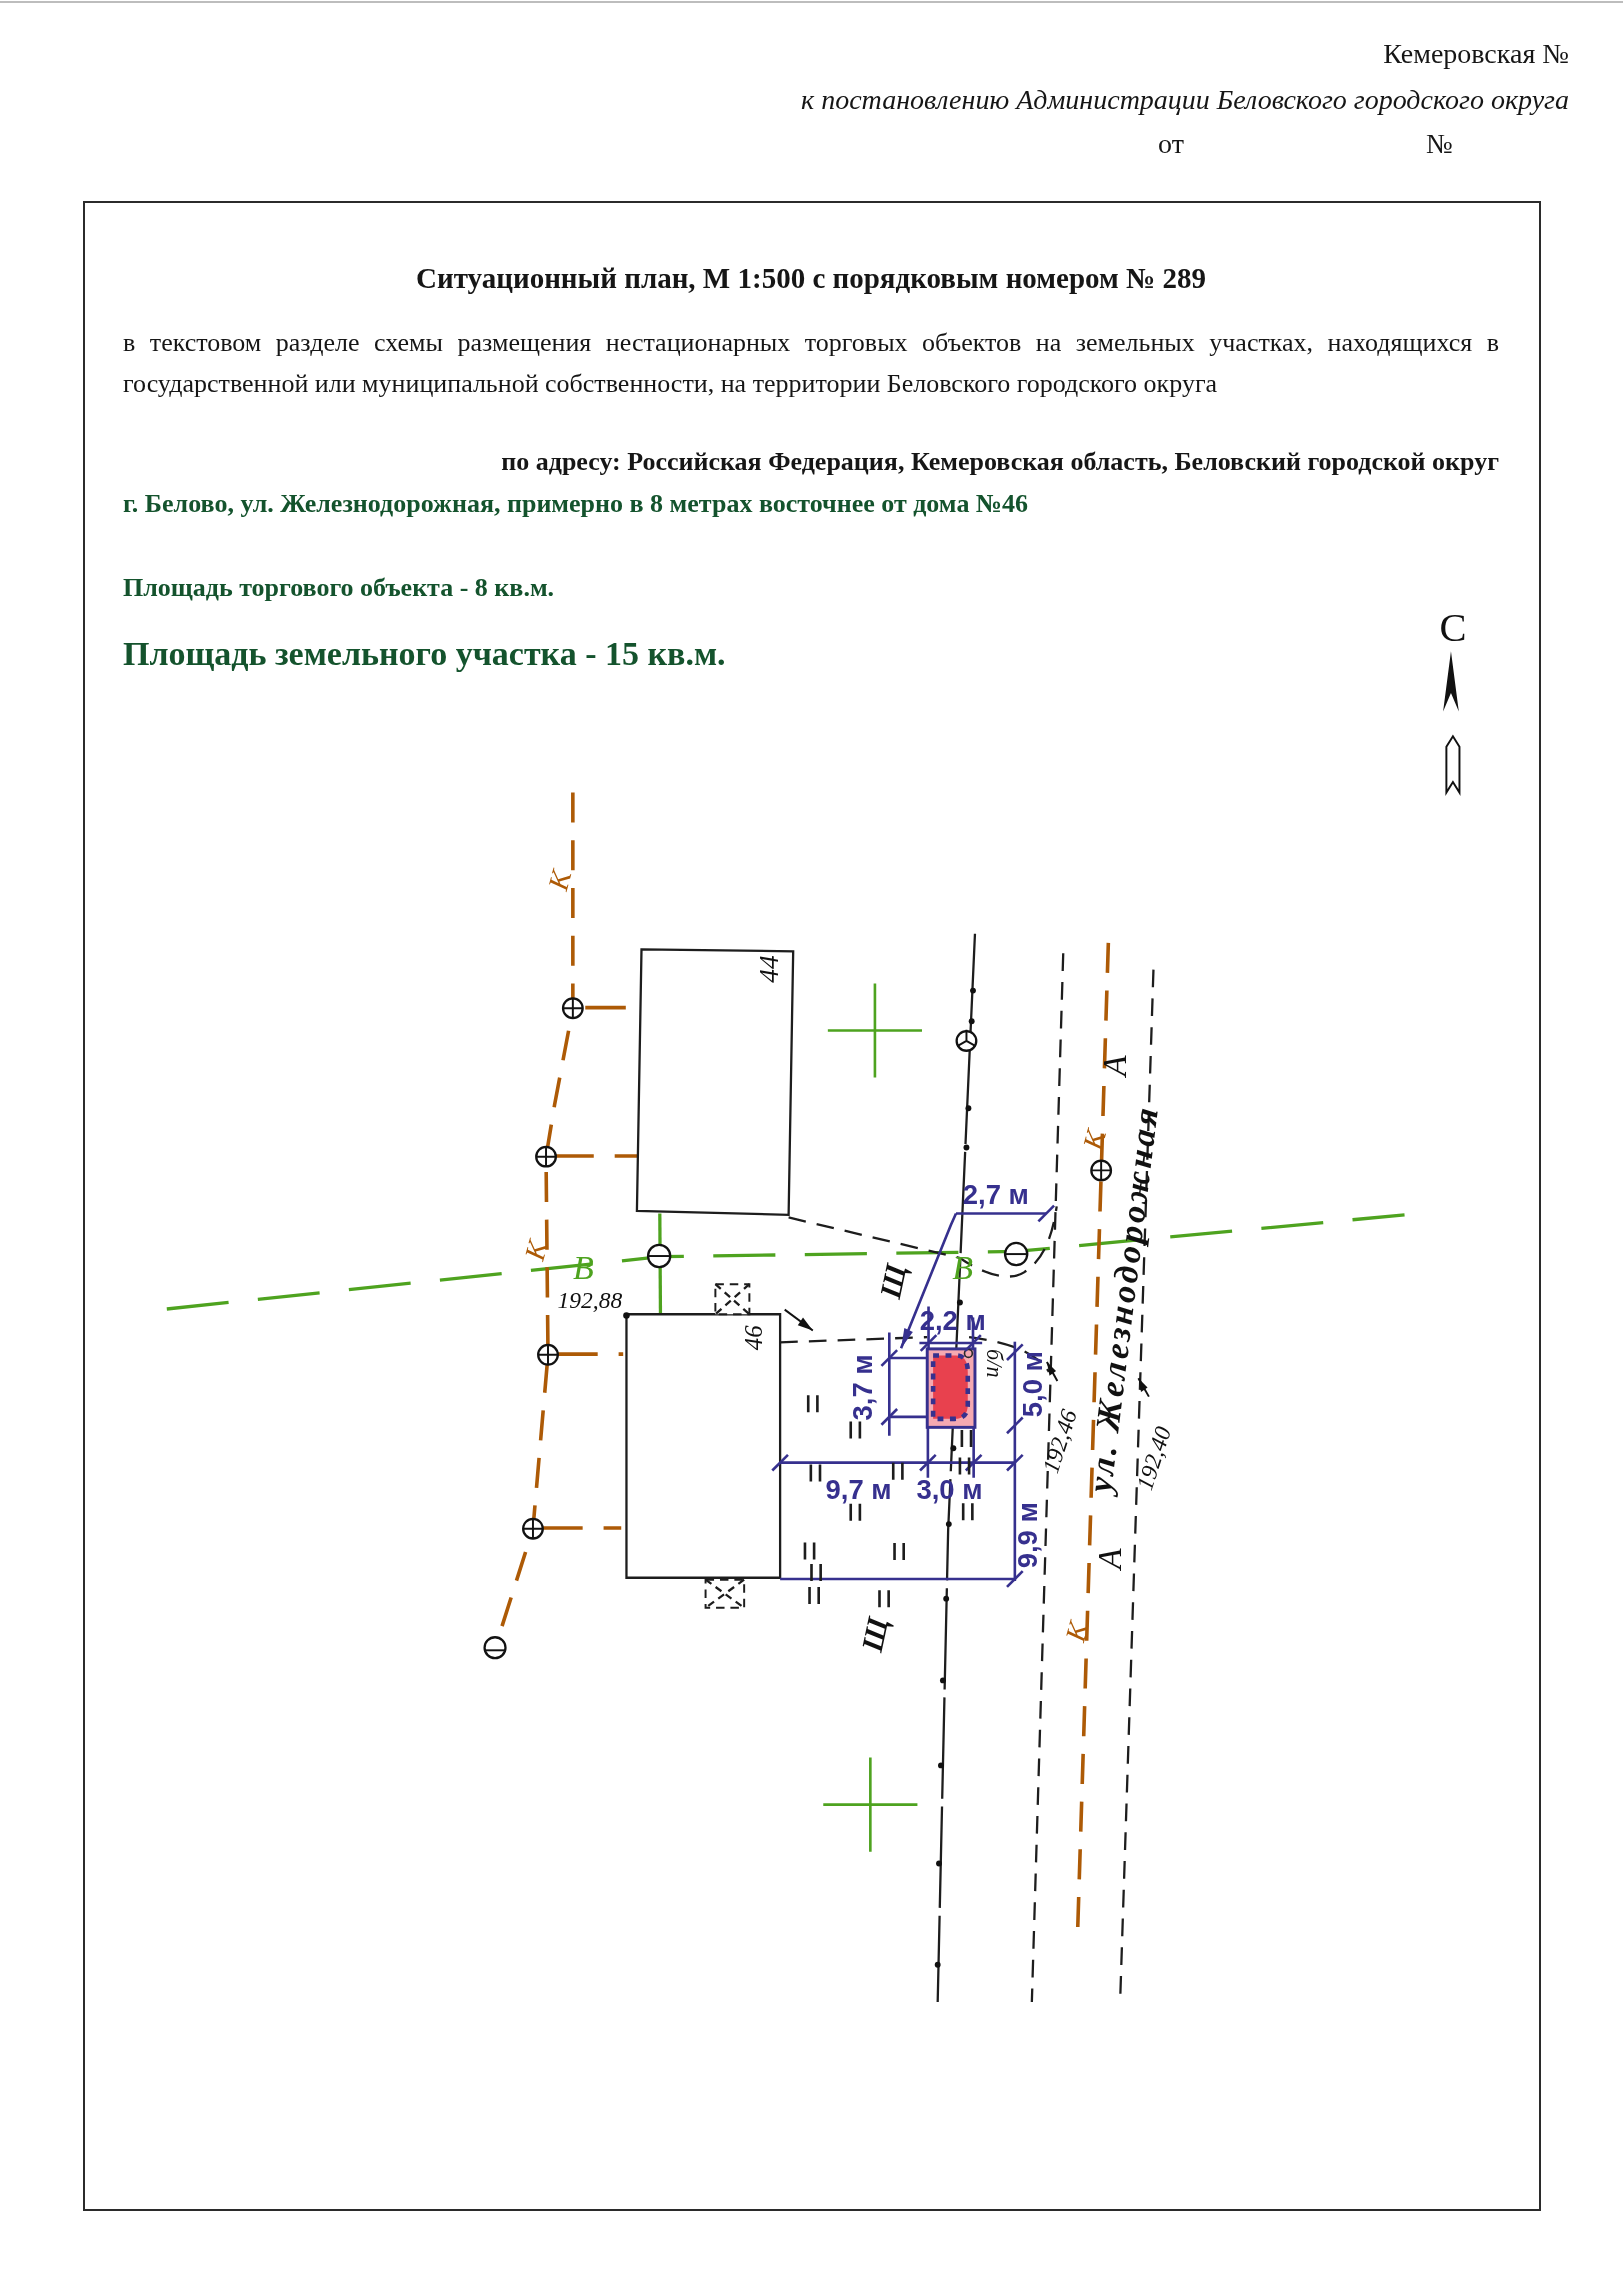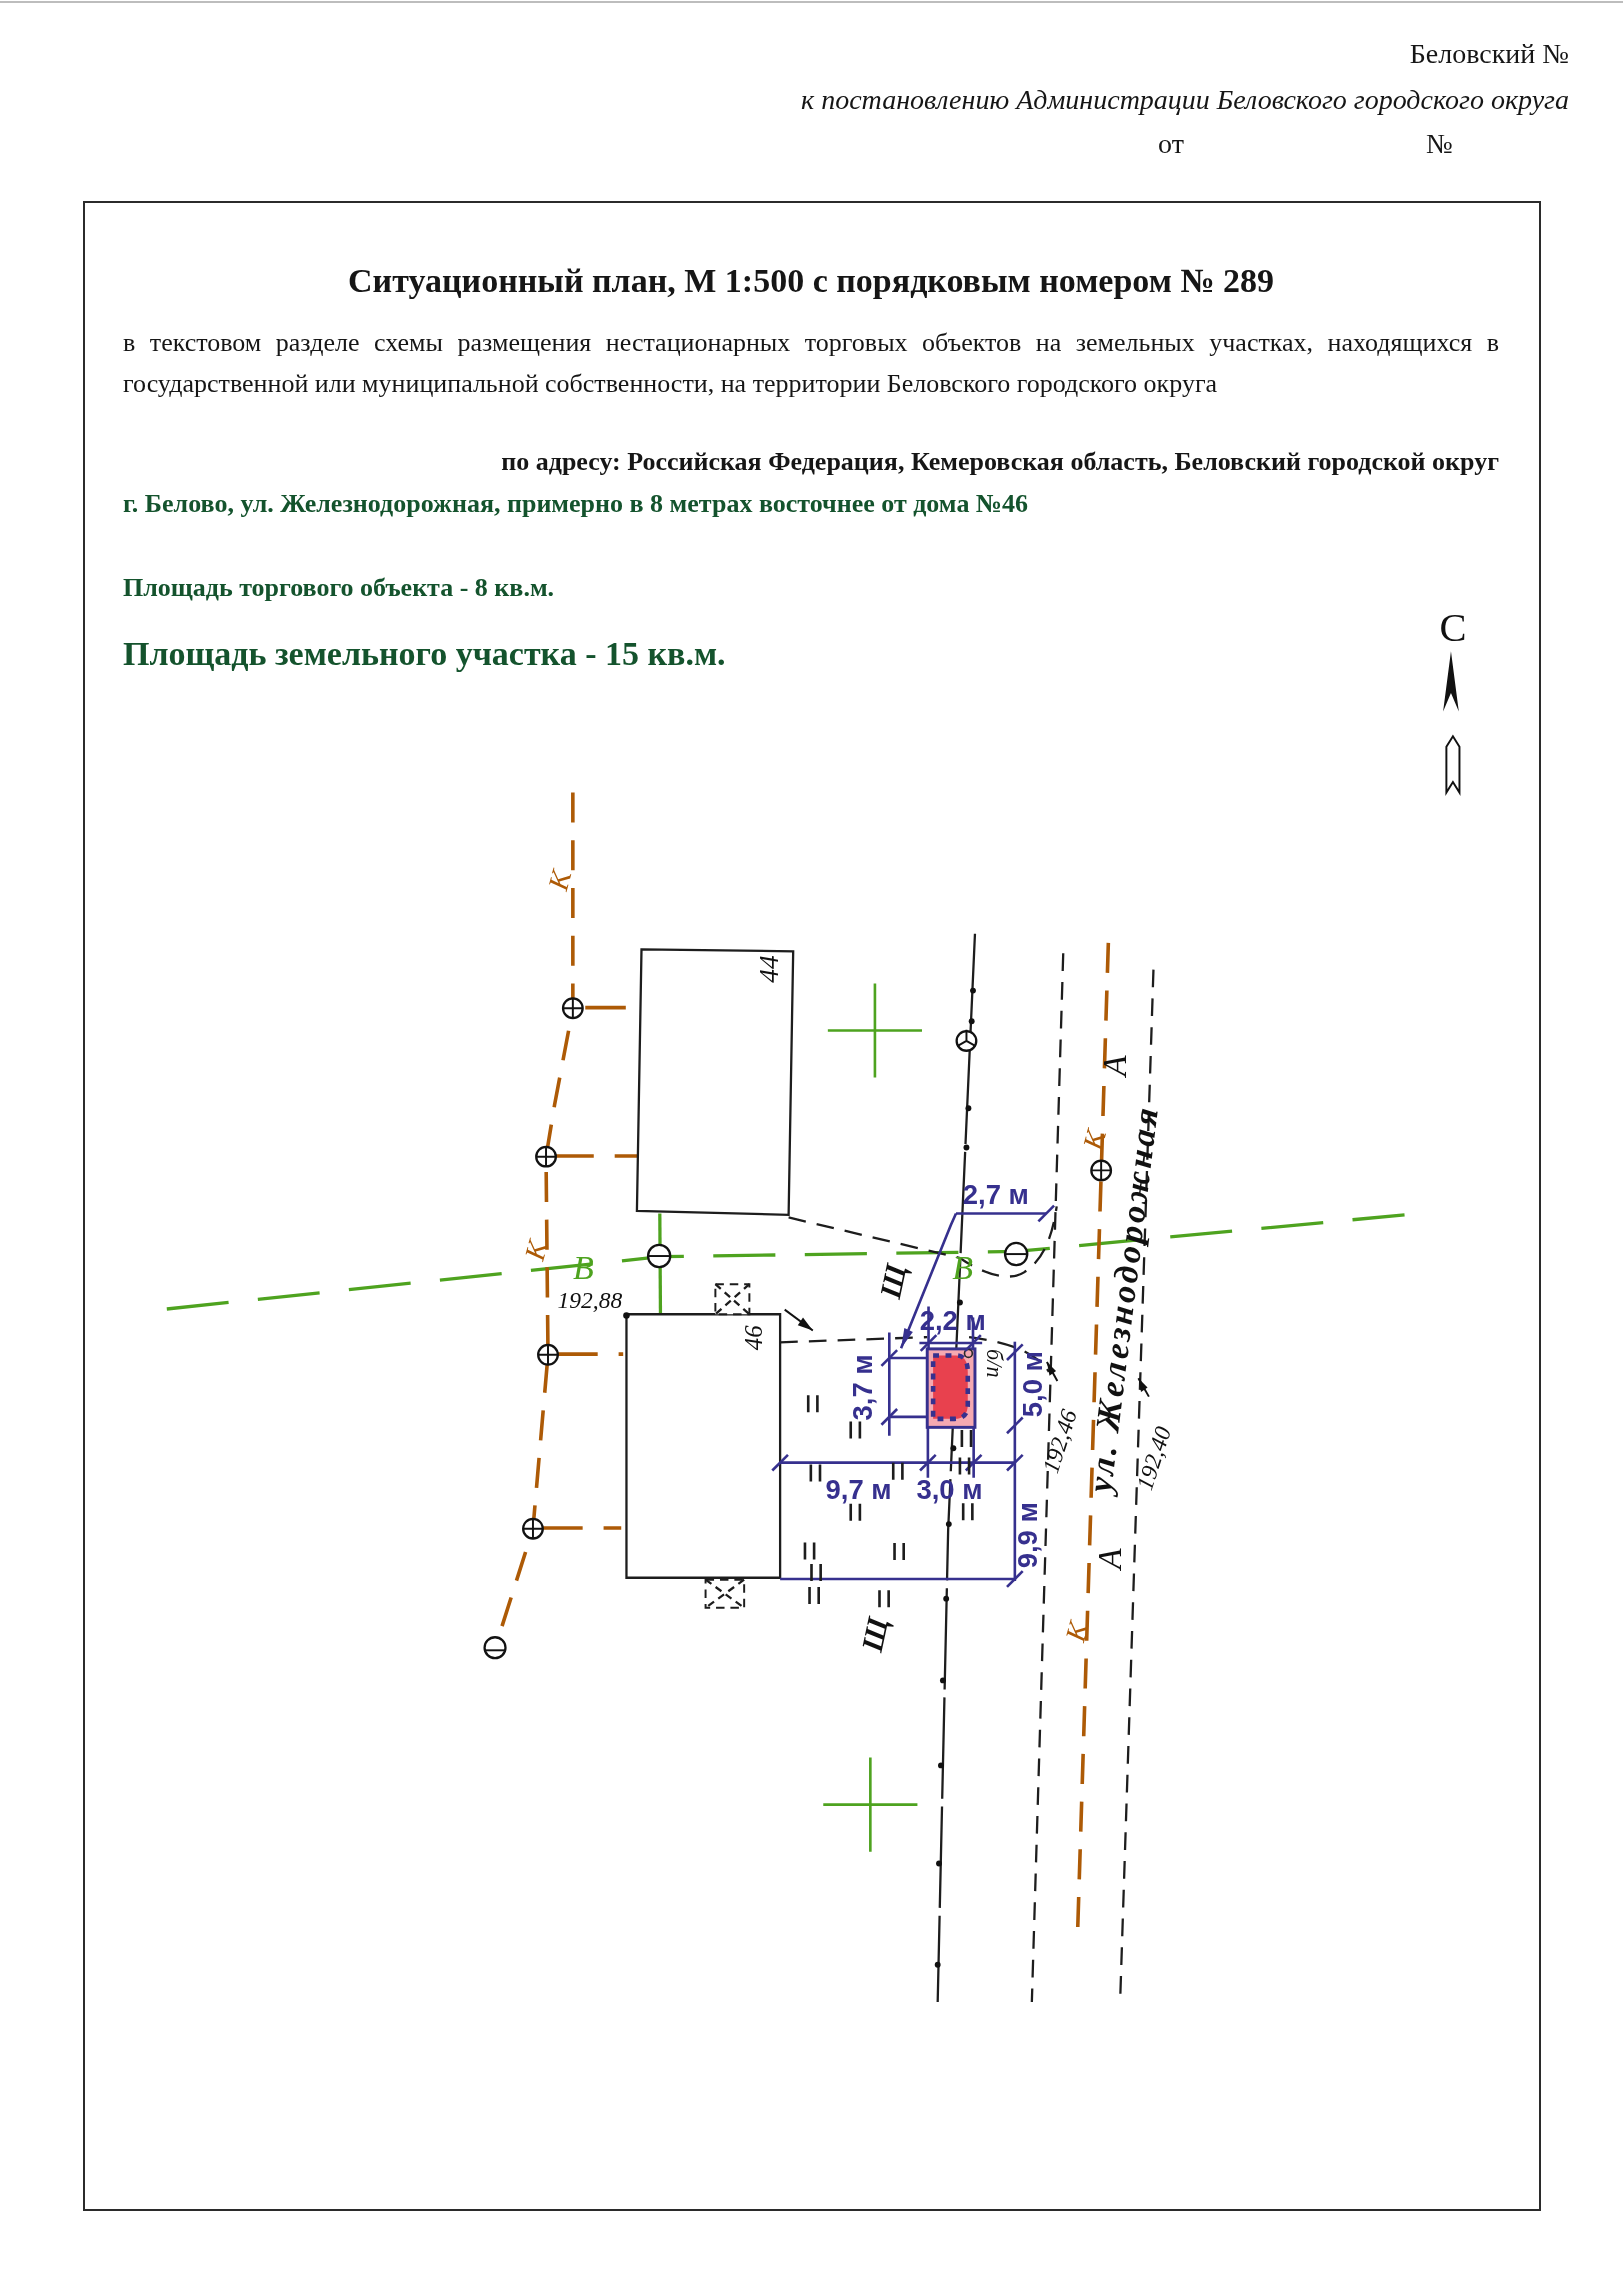--- a/index.html
+++ b/index.html
@@ -1,21 +1,21 @@
 <!DOCTYPE html>
 <html style="font-size:10.5px"><head>
 <meta charset="utf-8">
 <style>
   html,body{margin:0;padding:0;background:#fff;}
   body{width:1623px;height:2295px;position:relative;font-family:"Liberation Serif",serif;color:#161616;}
   .page-edge{position:absolute;left:0;top:1.3px;width:100%;height:2px;background:#bdbdbd;}
   .abs{position:absolute;}
   .hdr{font-size:28px;white-space:nowrap;}
   .frame{position:absolute;left:83px;top:201px;width:1454px;height:2006px;border:2.6px solid #2b2b2b;background:#fff;}
-  .title{position:absolute;left:123px;top:262px;width:1376px;text-align:center;font-size:34px;font-weight:700;}
+  .title{position:absolute;left:123px;top:262px;width:1376px;text-align:center;font-size:29px;font-weight:700;}
   .para{position:absolute;left:123px;top:322px;width:1376px;font-size:26px;line-height:41px;text-align:justify;}
   .addr-black{position:absolute;left:123px;top:447px;width:1376px;font-size:26px;font-weight:700;text-align:right;}
   .blue{color:#14532d;}
   .addr-blue{position:absolute;left:123px;top:489px;width:1376px;font-size:26px;font-weight:700;}
   .area1{position:absolute;left:123px;top:573px;font-size:26px;font-weight:700;}
   .area2{position:absolute;left:123px;top:635px;font-size:34px;font-weight:700;}
   svg{position:absolute;left:0;top:0;}
   .ldash{stroke:#1d1d1d;stroke-width:3.5;fill:none;stroke-dasharray:27 17;}
   .ldot{stroke:#1d1d1d;stroke-width:3.5;fill:none;stroke-dasharray:155 12;}
   .lbrown{stroke:#ad5a06;stroke-width:5.5;fill:none;stroke-dasharray:46 27;}
@@ -36,21 +36,21 @@
   .tgreen{fill:#4ea31f;font-family:"Liberation Serif",serif;font-style:italic;font-size:52px;text-anchor:middle;}
   .tbrown{fill:#ad5a06;font-family:"Liberation Serif",serif;font-style:italic;font-size:44px;text-anchor:middle;}
   .tshch{fill:#111;font-family:"Liberation Serif",serif;font-style:italic;font-weight:700;font-size:46px;text-anchor:middle;}
   .tnorth{fill:#111;font-family:"Liberation Serif",serif;font-size:62px;text-anchor:middle;}
 </style>
 </head>
 <body>
 
 <div class="page-edge"></div>
 
-<div class="abs hdr" style="top:38px;right:54px;">Беловский №</div>
+<div class="abs hdr" style="top:38px;right:54px;">Кемеровская №</div>
 <div class="abs hdr" style="top:84px;right:54px;font-style:italic;">к постановлению Администрации Беловского городского округа</div>
 <div class="abs hdr" style="top:128px;left:1158px;">от</div>
 <div class="abs hdr" style="top:128px;left:1426px;">№</div>
 
 <div class="frame"></div>
 
 <div class="title">Ситуационный план, М 1:500 с порядковым номером № 289</div>
 <div class="para">в текстовом разделе схемы размещения нестационарных торговых объектов на земельных  участках, находящихся в государственной или муниципальной собственности, на территории Беловского городского округа</div>
 <div class="addr-black">по адресу: Российская Федерация, Кемеровская область, Беловский городской округ</div>
 <div class="addr-blue blue">г. Белово, ул. Железнодорожная, примерно в 8 метрах восточнее от дома №46</div>

